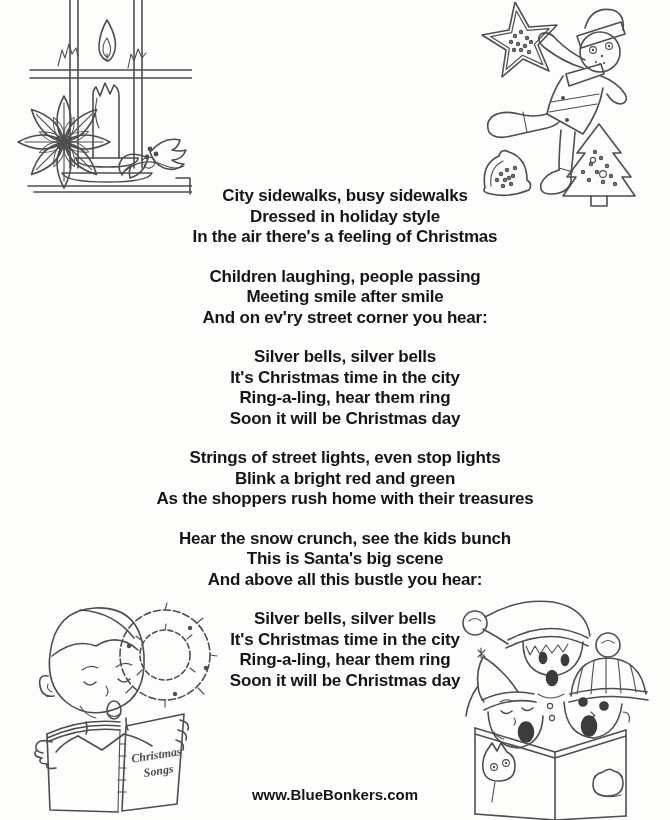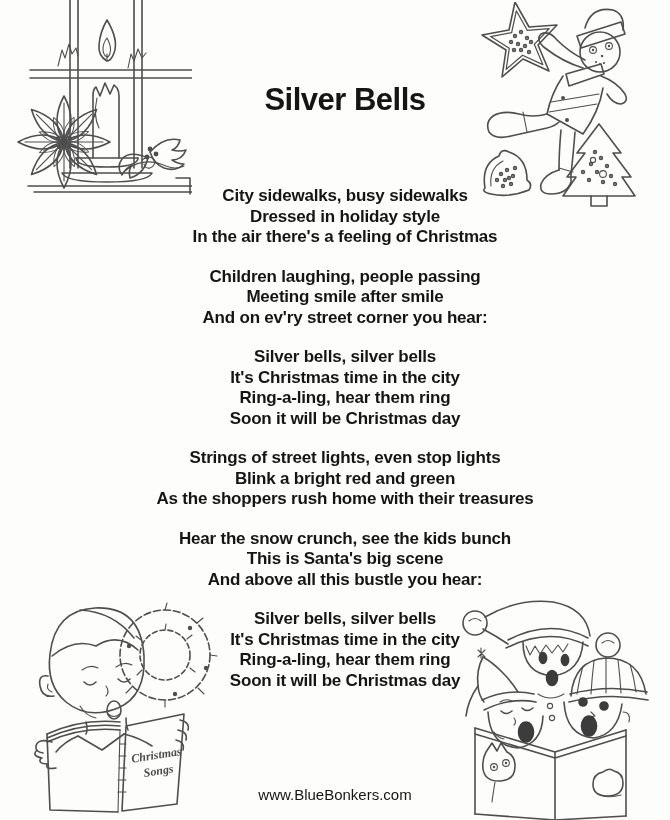--- a/index.html
+++ b/index.html
@@ -19,21 +19,21 @@
     position:absolute;top:82px;left:20px;width:650px;text-align:center;
     font-size:31px;font-weight:bold;letter-spacing:-0.5px;
   }
   .lyrics{
     position:absolute;top:186px;left:15px;width:660px;text-align:center;
     font-size:17px;font-weight:bold;line-height:20.5px;letter-spacing:-0.2px;
   }
   .stanza{margin:0 0 19px 0;}
   .footer{
     position:absolute;top:786px;left:0;width:670px;text-align:center;
-    font-size:15px;font-weight:normal;
+    font-size:15px;font-weight:bold;
   }
 </style>
 </head>
 <body>
 
 <div class="page">
 
   <svg class="ill" style="left:0;top:0" width="192" height="198" viewBox="0 0 192 198">
     <g>
       <path d="M70 0 V168"></path>
@@ -285,21 +285,20 @@
       <circle class="thin" cx="68" cy="163" r="3.4"></circle>
         <circle class="dot" cx="68" cy="163" r="1.2"></circle>
       <path class="thin" d="M57 182 q-2 12 -3 20"></path>
     </g>
     <g>
       <path d="M165 172 q-10 2 -10 12 q0 12 14 12 q16 0 16 -13 q0 -10 -9 -12 q-5 -4 -11 1 Z"></path>
       <path class="thin" d="M160 194 q10 5 23 1"></path>
     </g>
   </svg>
 
-  <div class="title">Silver Bells</div>
 
   <div class="lyrics">
     <div class="stanza">
       <div>City sidewalks, busy sidewalks</div>
       <div>Dressed in holiday style</div>
       <div>In the air there's a feeling of Christmas</div>
     </div>
     <div class="stanza">
       <div>Children laughing, people passing</div>
       <div>Meeting smile after smile</div>

